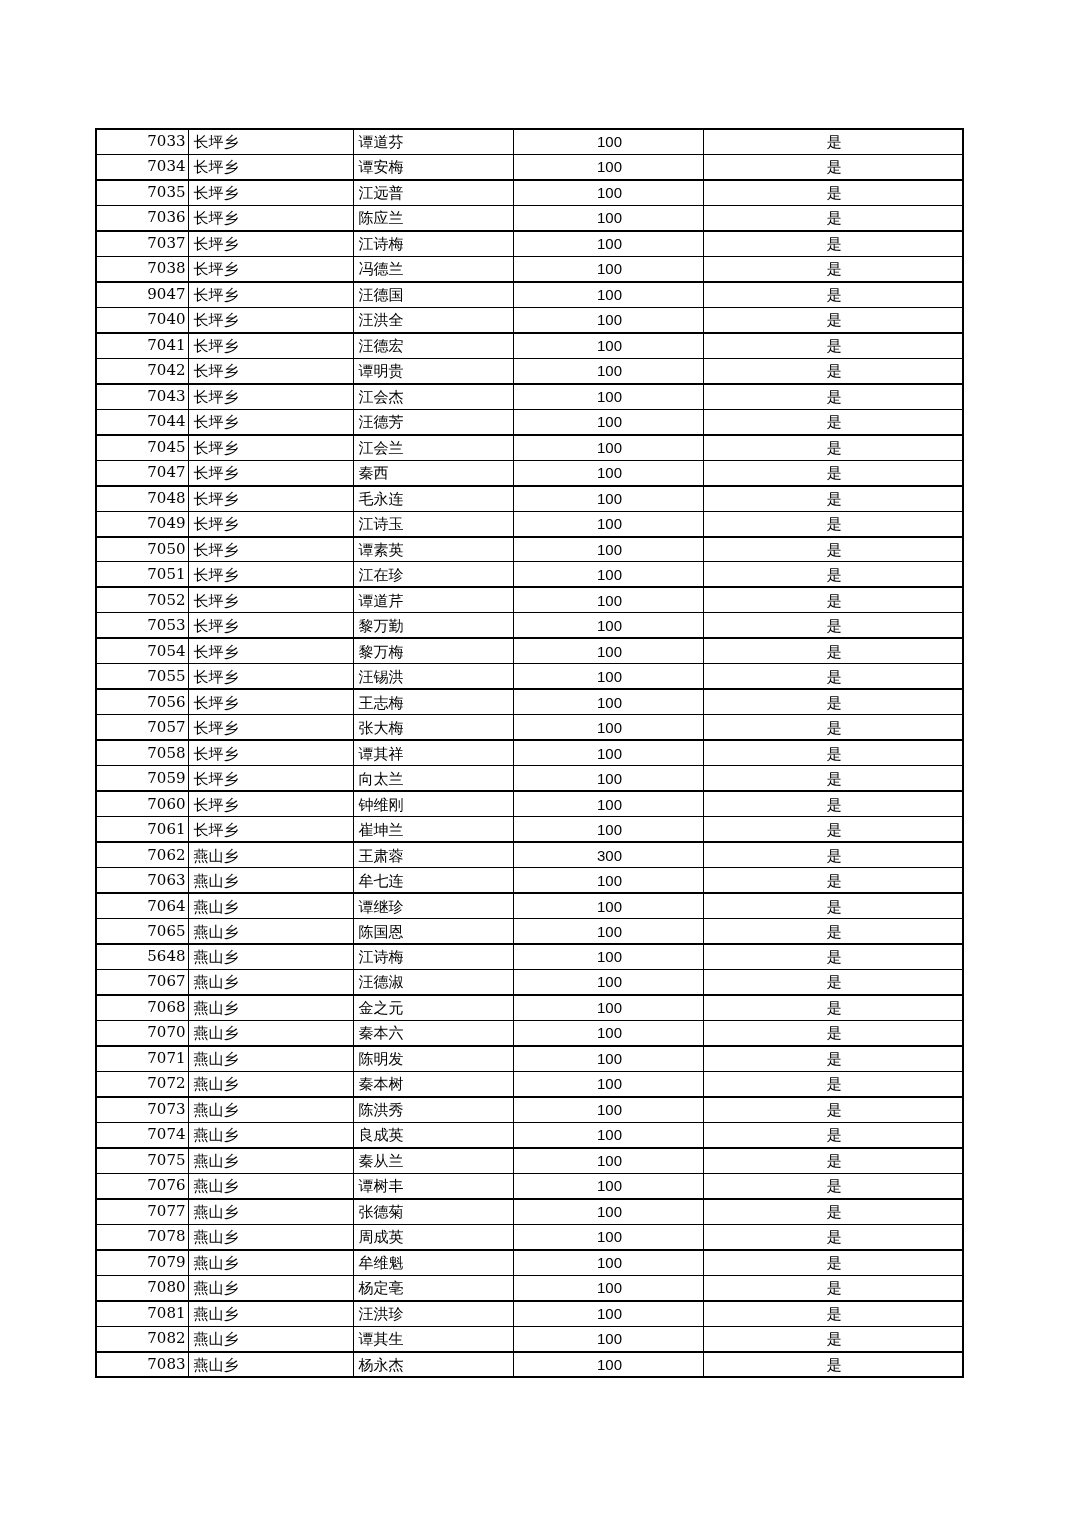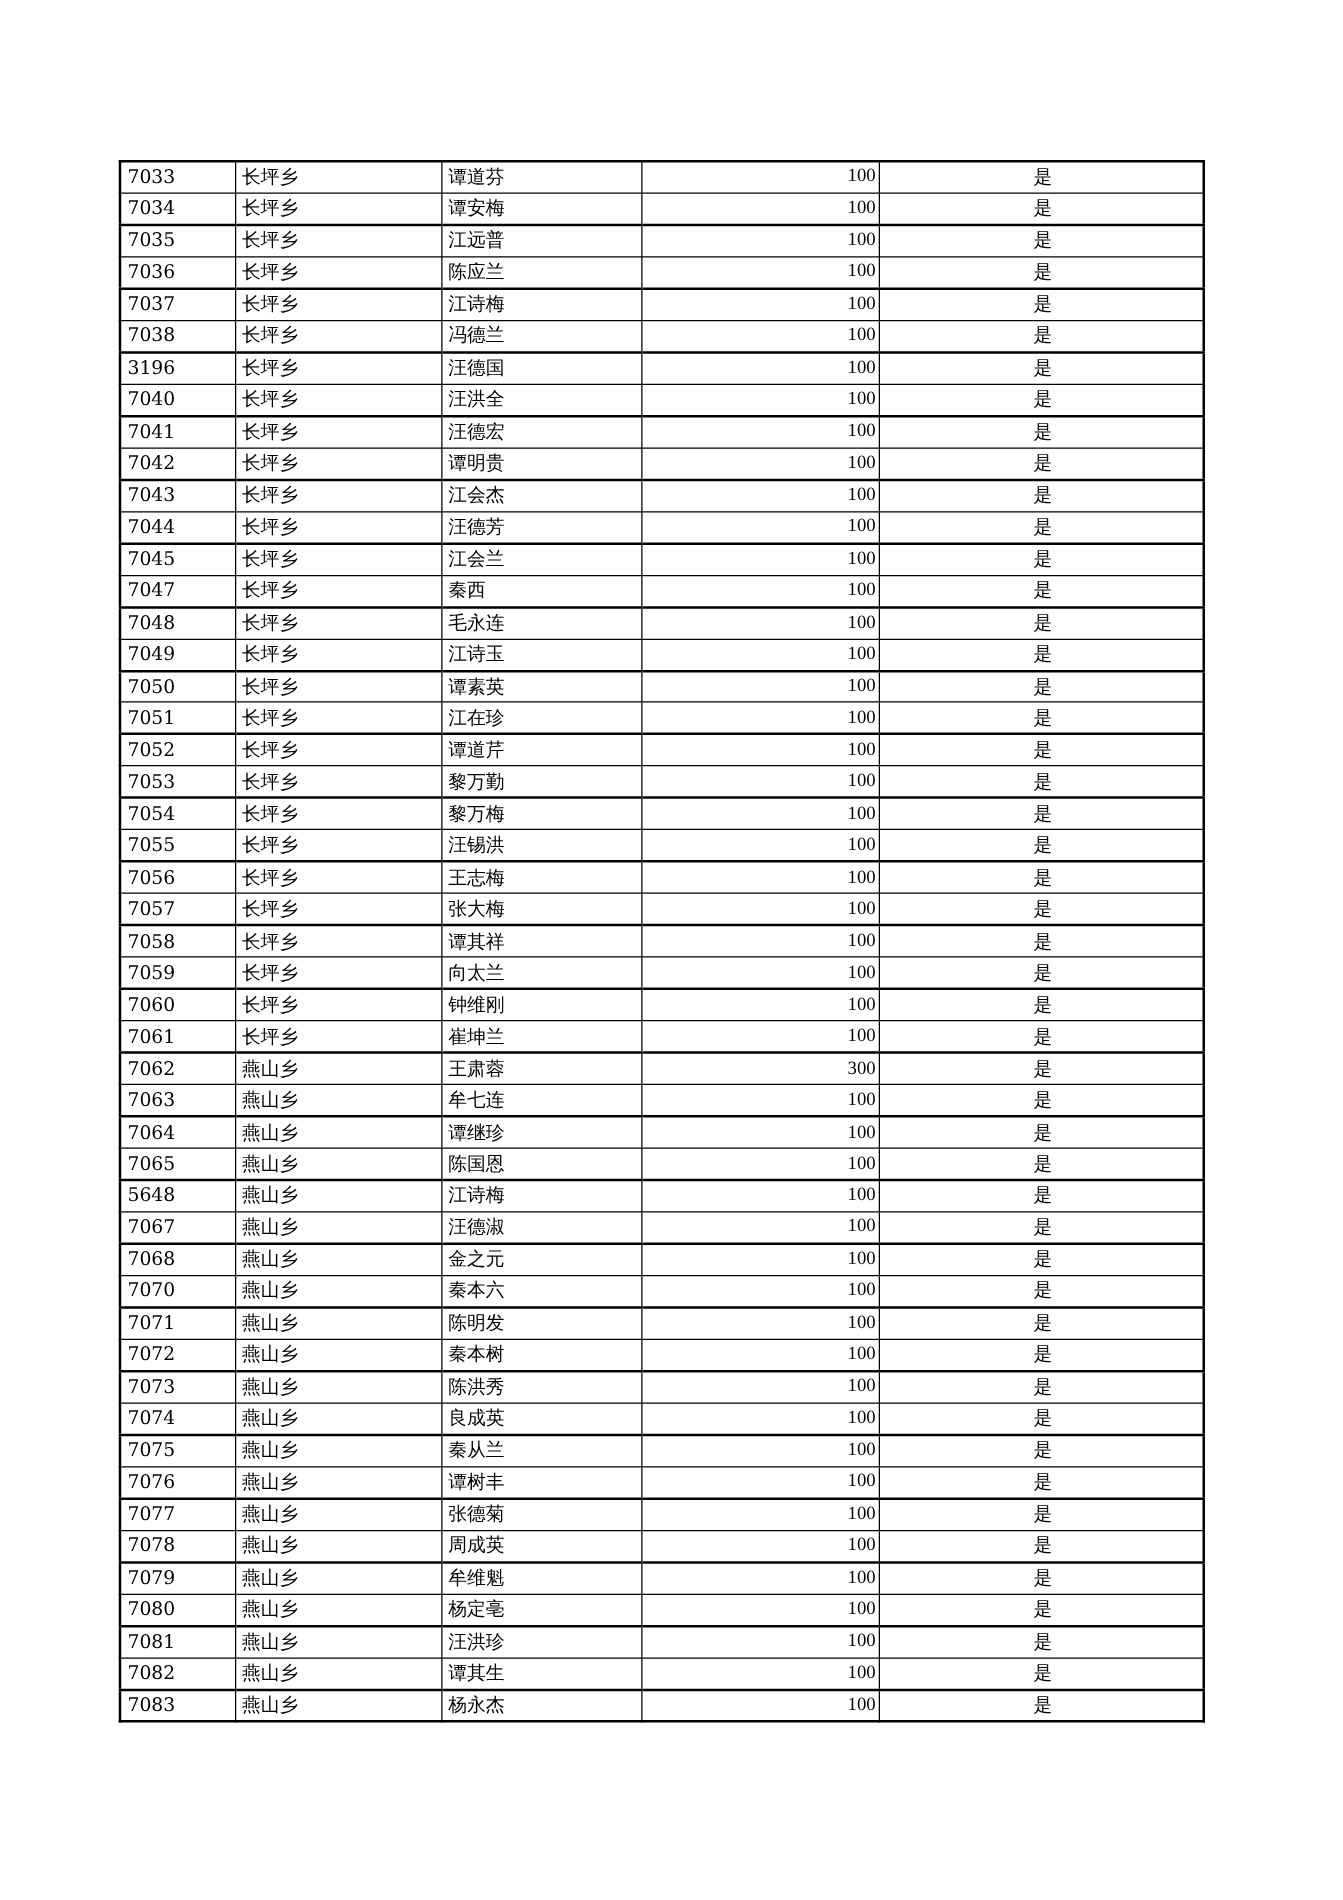--- a/index.html
+++ b/index.html
@@ -43,33 +43,33 @@
     line-height: 1;
     white-space: nowrap;
     overflow: hidden;
     vertical-align: middle;
   }
   
   table.sheet tr:nth-child(2n) td {
     border-bottom-width: 2px;
   }
   td.cell-serial-number {
-    text-align: left;
+    text-align: right;
     font-family: "DejaVu Serif", serif;
     font-size: 17px;
     padding: 0;
   }
   td.cell-township,
   td.cell-person-name {
     text-align: left;
     font-size: 15.5px;
   }
   td.cell-amount {
-    text-align: right;
-    font-family: Liberation Serif, serif;
+    text-align: center;
+    font-family: Liberation Sans, sans-serif;
     font-size: 15px;
     padding-left: 3px;
   }
   td.cell-confirmed-flag {
     text-align: center;
     font-size: 15.5px;
     padding: 0;
   }
 </style>
 </head>
@@ -121,21 +121,21 @@
           <td class="cell-confirmed-flag">是</td>
         </tr>
         <tr>
           <td class="cell-serial-number">7038</td>
           <td class="cell-township">长坪乡</td>
           <td class="cell-person-name">冯德兰</td>
           <td class="cell-amount">100</td>
           <td class="cell-confirmed-flag">是</td>
         </tr>
         <tr>
-          <td class="cell-serial-number">3196</td>
+          <td class="cell-serial-number">9047</td>
           <td class="cell-township">长坪乡</td>
           <td class="cell-person-name">汪德国</td>
           <td class="cell-amount">100</td>
           <td class="cell-confirmed-flag">是</td>
         </tr>
         <tr>
           <td class="cell-serial-number">7040</td>
           <td class="cell-township">长坪乡</td>
           <td class="cell-person-name">汪洪全</td>
           <td class="cell-amount">100</td>

